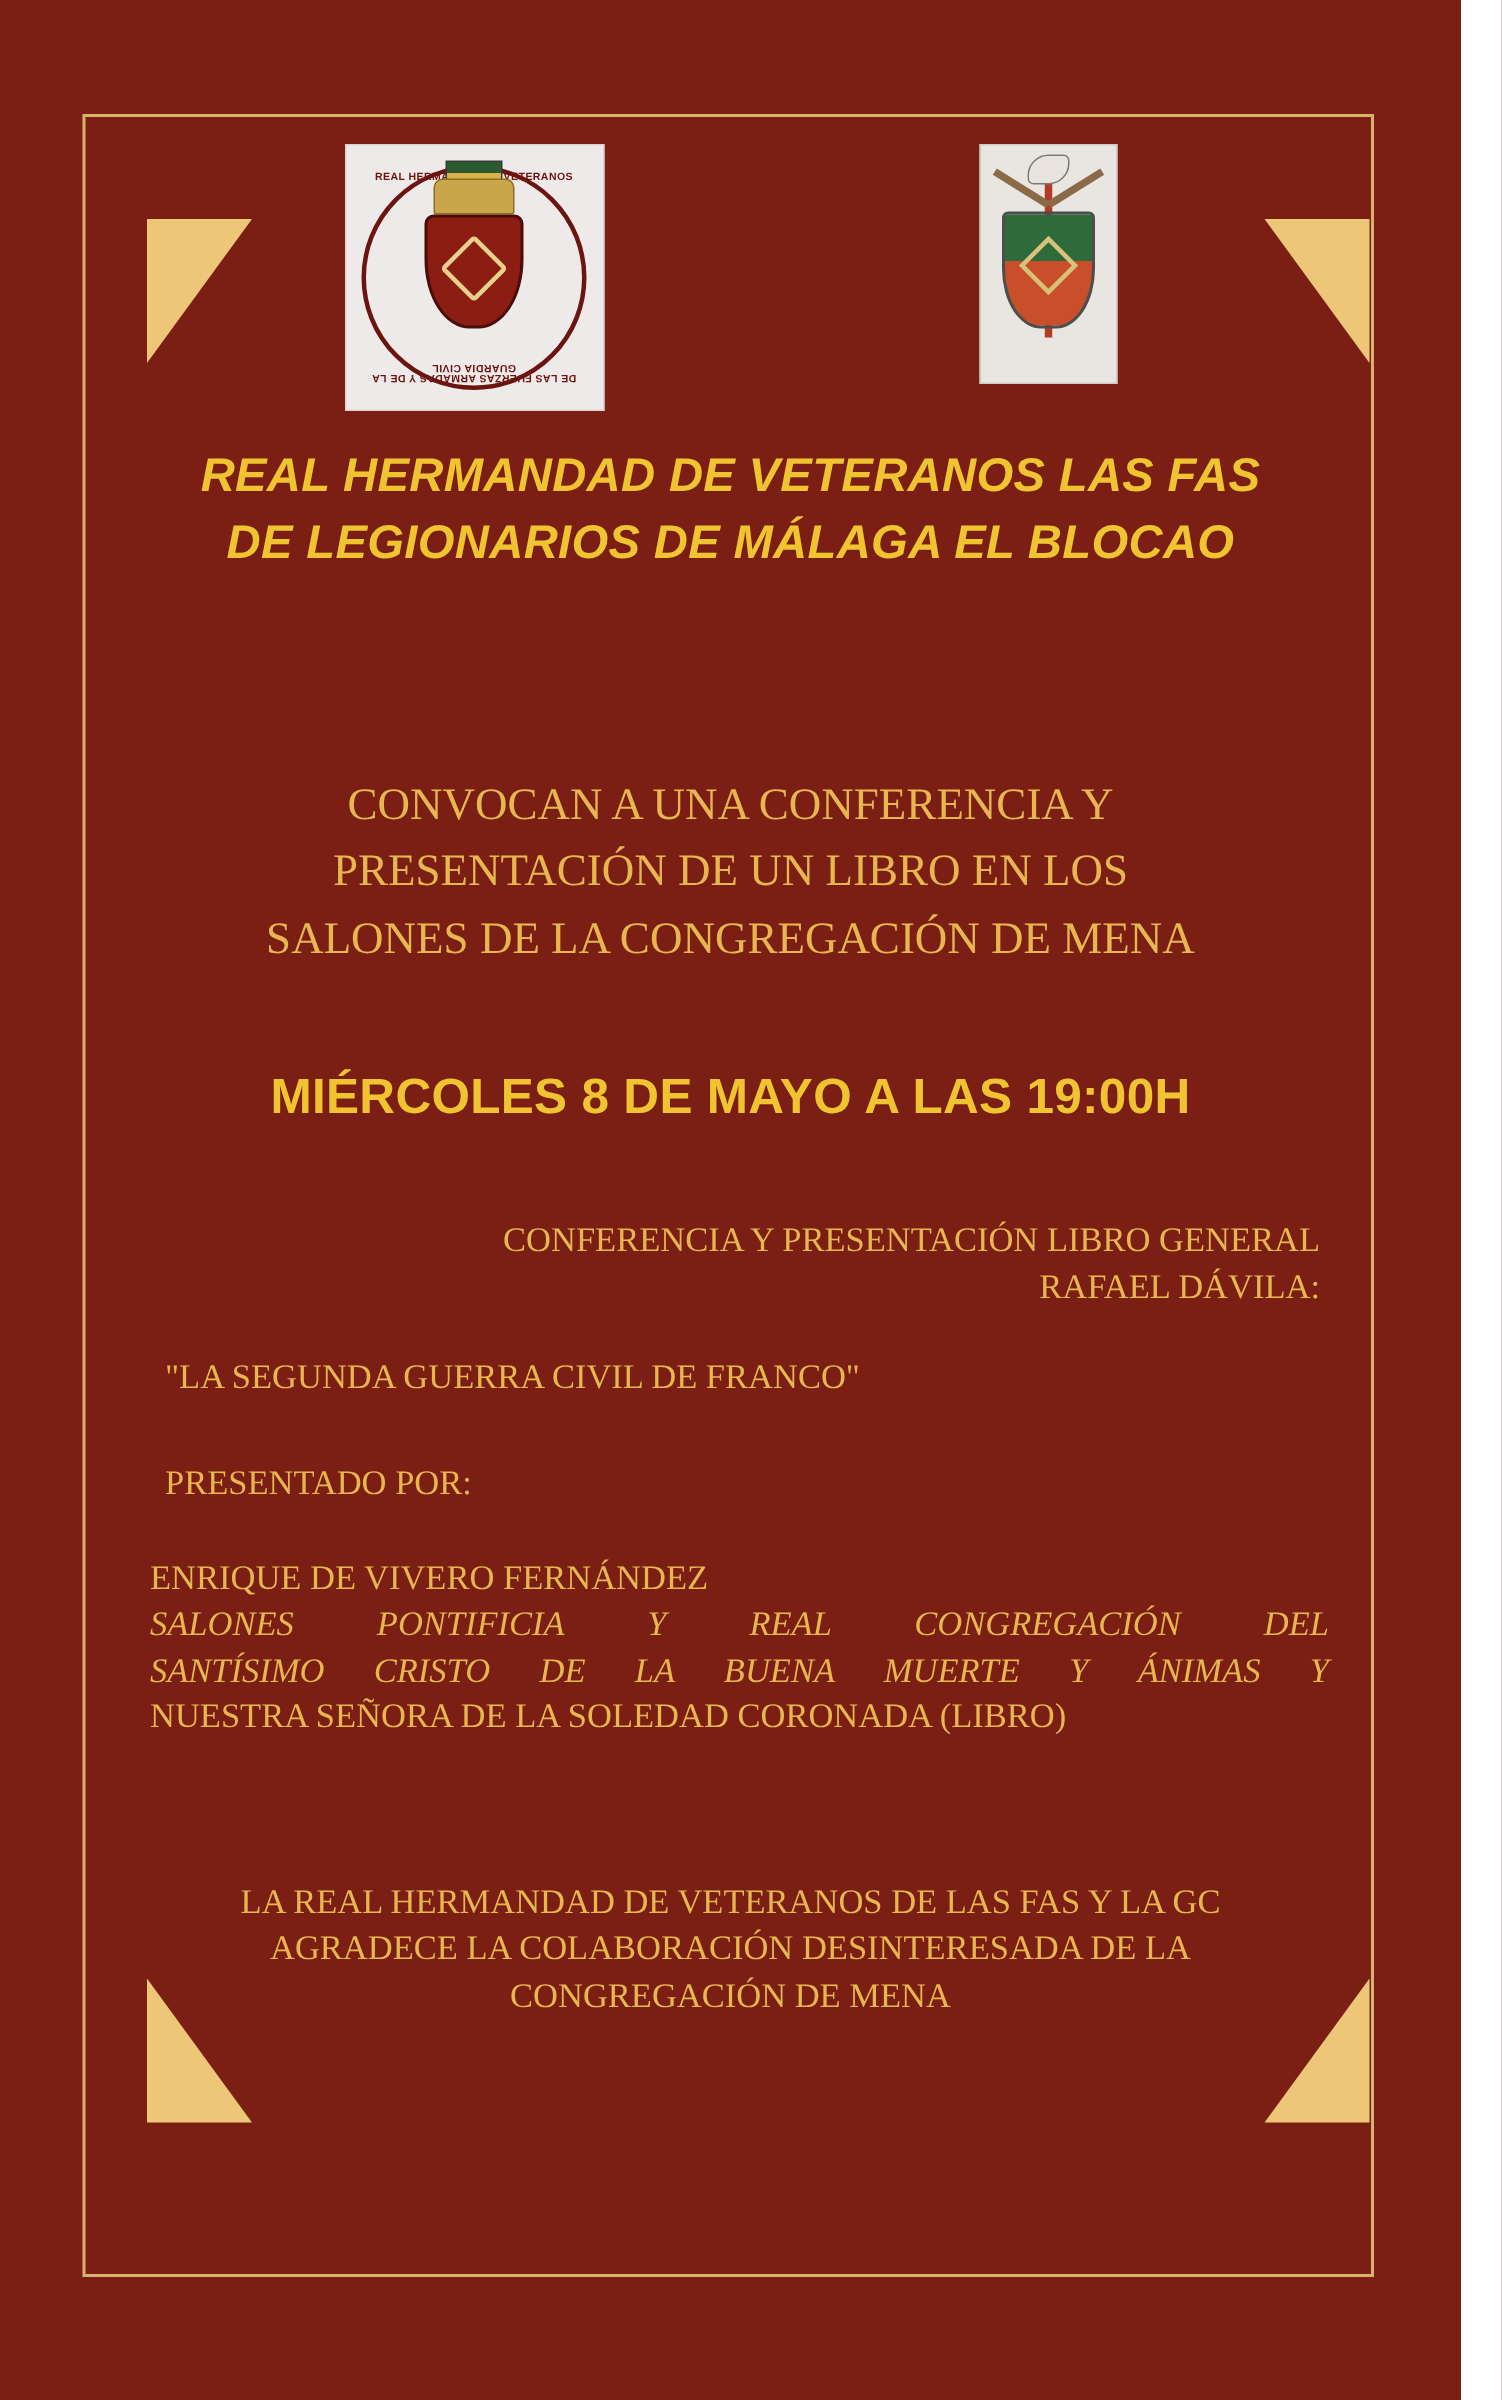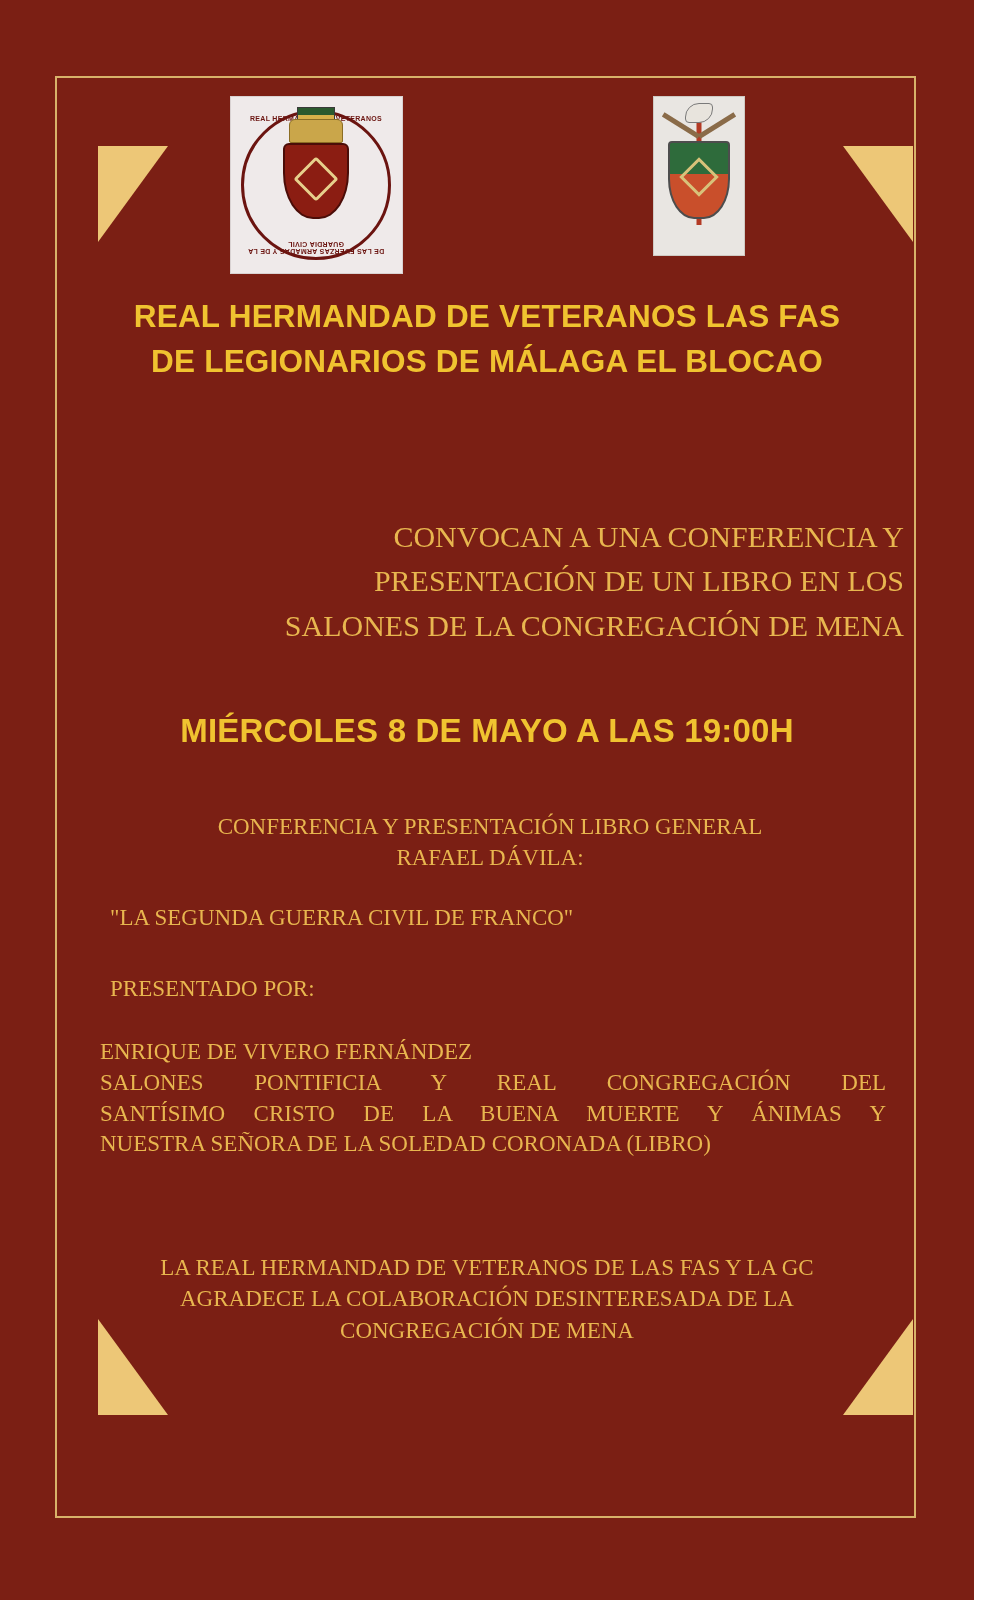--- a/index.html
+++ b/index.html
@@ -229,28 +229,29 @@
     position: absolute;
     left: 70px;
     top: 294px;
     width: 834px;
     text-align: center;
     color: #f0c330;
     font-weight: bold;
     font-size: 31.5px;
     line-height: 1.42;
     letter-spacing: 0.2px;
+    font-style: italic;
   }
 
   .subtitle {
     position: absolute;
     left: 70px;
     top: 515px;
     width: 834px;
-    text-align: right;
+    text-align: center;
     color: #e8b64f;
     font-family: "Liberation Serif", serif;
     font-size: 30px;
     line-height: 1.48;
   }
 
   .datetime {
     position: absolute;
     left: 70px;
     top: 712px;
@@ -266,21 +267,21 @@
     position: absolute;
     color: #e8b64f;
     font-family: "Liberation Serif", serif;
     font-size: 23px;
     line-height: 1.34;
   }
   .b-conf {
     left: 100px;
     top: 812px;
     width: 780px;
-    text-align: center;
+    text-align: right;
   }
   .b-book {
     left: 110px;
     top: 903px;
     width: 780px;
     text-align: left;
   }
   .b-pres {
     left: 110px;
     top: 974px;
@@ -298,20 +299,21 @@
     left: 70px;
     top: 1252px;
     width: 834px;
     text-align: center;
     line-height: 1.36;
   }
   .b-person .line { display: block; }
   .b-person .justified {
     text-align: justify;
     text-align-last: justify;
+    font-style: italic;
   }
 </style>
 </head>
 <body>
 
 <div class="poster">
   <div class="poster-bg"></div>
   <div class="poster-inner-border"></div>
 
   <div class="corner corner-tl"></div>

